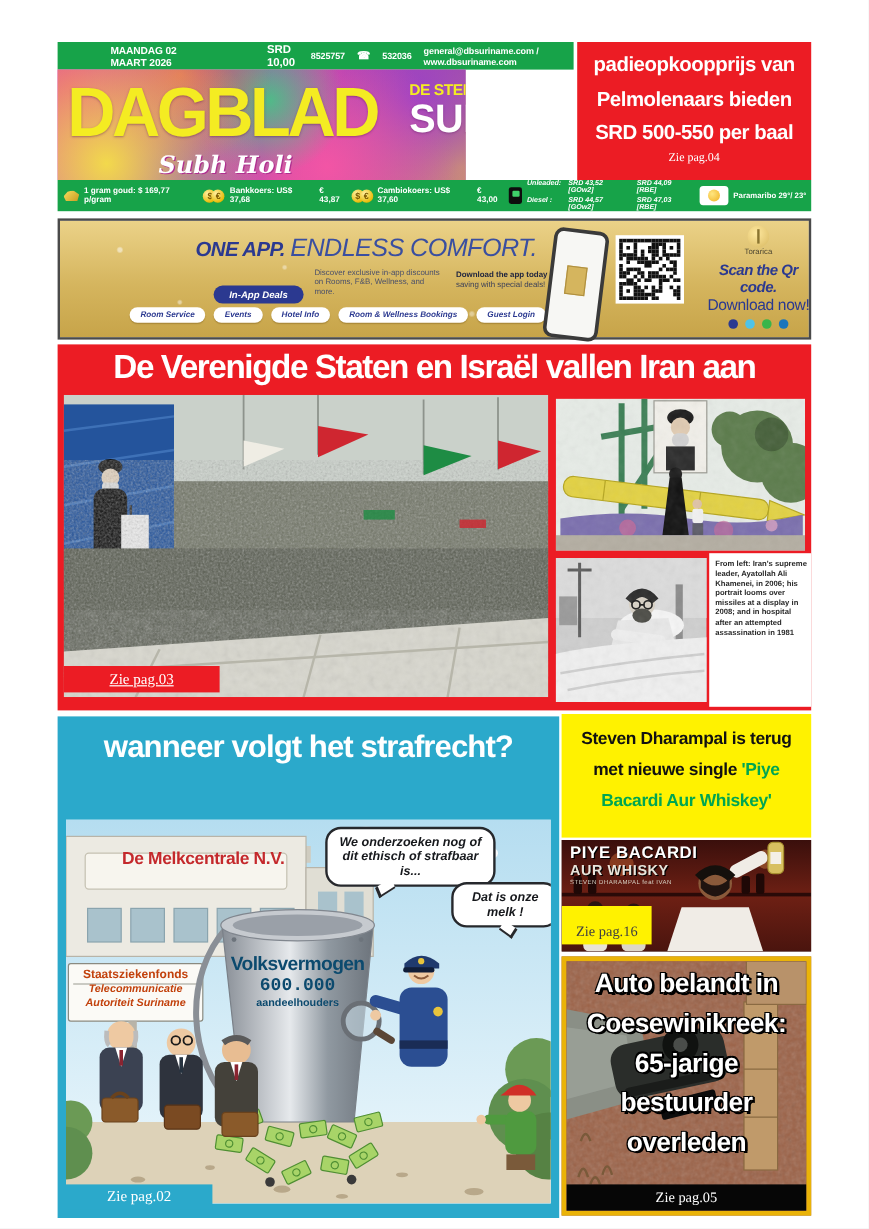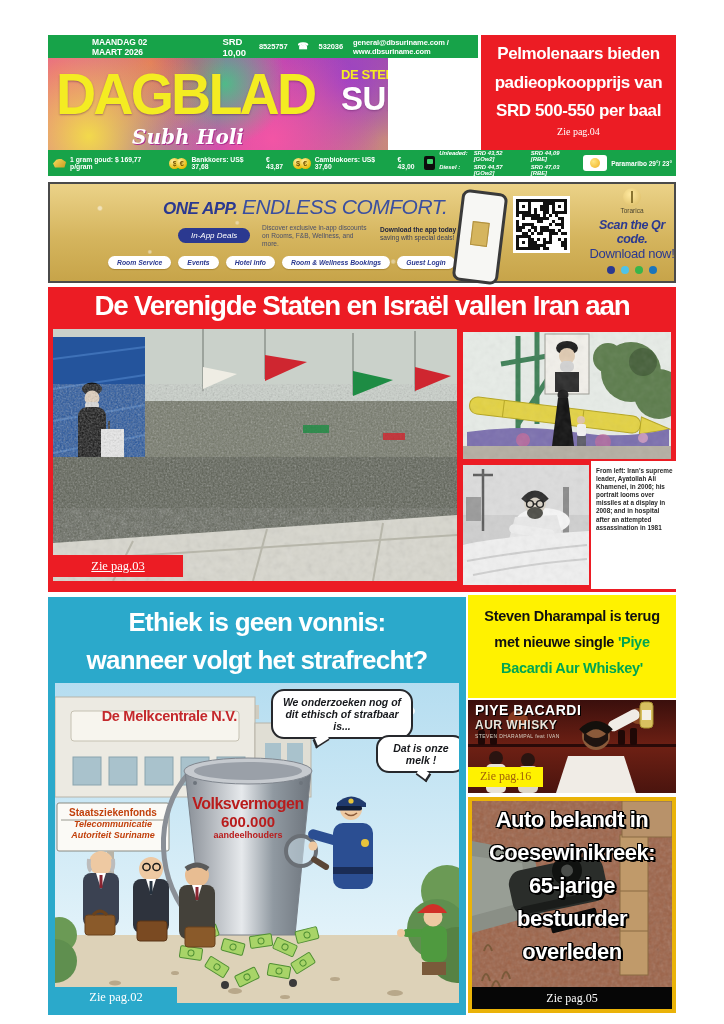--- a/index.html
+++ b/index.html
@@ -64,22 +64,22 @@
       background:
        radial-gradient(circle at 8% 25%, rgba(255,255,255,.5) 0 1.5px, transparent 3px),
        radial-gradient(circle at 16% 70%, rgba(255,255,255,.45) 0 1px, transparent 2.5px),
        radial-gradient(circle at 30% 40%, rgba(255,255,255,.4) 0 1px, transparent 2.5px),
        radial-gradient(circle at 55% 80%, rgba(255,255,255,.4) 0 1.2px, transparent 3px),
        radial-gradient(circle at 70% 20%, rgba(255,255,255,.35) 0 1px, transparent 2.5px),
        linear-gradient(180deg,#EBD288,#D5B55E 55%,#C7A449);}
   .ad-head{position:absolute;left:113px;top:11px;font-style:italic;white-space:nowrap;}
   .ad-head .strong{font-size:17px;font-weight:bold;color:#2B3990;letter-spacing:-.5px;}
   .ad-head .rest{font-size:21px;color:#3A4FA0;letter-spacing:-.5px;}
-  .deals-pill{position:absolute;left:128px;top:44px;background:#2B3990;color:#fff;font-size:8px;
-              font-weight:normal;font-style:italic;padding:3px 13px;border-radius:10px;}
+  .deals-pill{position:absolute;left:128px;top:54px;background:#2B3990;color:#fff;font-size:8px;
+              font-weight:bold;font-style:italic;padding:3px 13px;border-radius:10px;}
   .ad-body{position:absolute;left:212px;top:40px;width:105px;font-size:6.6px;line-height:8px;color:#4a4f6a;}
   .ad-body2{position:absolute;left:330px;top:42px;width:110px;font-size:6.6px;line-height:8px;color:#3a3f58;}
   .ad-body2 b{color:#20253f;}
   .ad-pills{position:absolute;left:58px;top:72px;display:flex;gap:7px;}
   .wpill{background:#fff;color:#2B3990;font-size:6.8px;font-weight:bold;font-style:italic;
          padding:3px 9px;border-radius:9px;white-space:nowrap;box-shadow:0 1px 1px rgba(90,60,0,.3);}
   .phone-mock{position:absolute;left:407px;top:7px;width:40px;height:86px;background:#f7f7f4;
               border:3px solid #3a3a3a;border-radius:8px;transform:rotate(7deg);}
   .phone-mock::after{content:"";position:absolute;left:11px;top:28px;width:15px;height:22px;background:#D5B55E;border:1px solid #b09040;}
   .qr{position:absolute;left:463px;top:12px;background:#fff;padding:3px;display:grid;
@@ -113,45 +113,45 @@
   
   .ethiek{left:48px;top:597px;width:418px;height:418px;background:#2BA9CB;}
   .eth-head{position:absolute;left:0;top:6px;width:418px;text-align:center;color:#fff;
             font-size:26px;font-weight:bold;line-height:38px;letter-spacing:-.8px;}
   .cartoon{position:absolute;left:7px;top:86px;width:404px;height:320px;overflow:hidden;background:#cfeaf5;}
   .bsign{position:absolute;left:22px;top:25px;width:160px;text-align:right;color:#c4292c;
          font-size:14.5px;font-weight:bold;letter-spacing:-.3px;}
   .board{position:absolute;left:4px;top:123px;width:108px;text-align:center;color:#c2410c;}
   .board-top{font-size:10px;font-weight:bold;line-height:13px;}
   .board-sub{font-size:9px;font-weight:bold;line-height:10.5px;font-style:italic;}
-  .bucket-label{position:absolute;left:126px;top:112px;width:134px;text-align:center;color:#b91c1c;}
+  .bucket-label{position:absolute;left:126px;top:112px;width:134px;text-align:center;color:#0c4a6e;}
   .bl1{font-size:16px;font-weight:bold;letter-spacing:-.5px;}
-  .bl2{font-size:15px;font-weight:bold;}
+  .bl2{font-size:15px;font-weight:bold;font-family:Liberation Mono, monospace;}
   .bl3{font-size:9px;font-weight:bold;}
   .bubble{position:absolute;background:#fff;border:2px solid #26282c;border-radius:13px;
           font-size:10.5px;line-height:12px;font-weight:bold;font-style:italic;text-align:center;color:#16181c;padding:5px 6px;}
   .bub1{left:216px;top:6px;width:126px;}
   .bub1::after{content:"";position:absolute;left:42px;bottom:-9px;width:10px;height:10px;background:#fff;
                border-right:2px solid #26282c;border-bottom:2px solid #26282c;transform:skewX(-30deg) rotate(45deg);}
   .bub2{left:321px;top:52px;width:74px;}
   .bub2::after{content:"";position:absolute;left:40px;bottom:-9px;width:9px;height:9px;background:#fff;
                border-right:2px solid #26282c;border-bottom:2px solid #26282c;transform:skewX(20deg) rotate(45deg);}
   .zie02{left:7px;top:390px;width:122px;height:21px;background:#2BA9CB;}
 
   
   .music-head{left:468px;top:595px;width:208px;height:103px;background:#FFF200;text-align:center;
               font-size:14.5px;font-weight:bold;line-height:26px;letter-spacing:-.3px;box-sizing:border-box;padding:8px 7px 0;}
   .music-head .blk{color:#111;}
   .music-head .grn{color:#00A651;}
   .poster{left:468px;top:700px;width:208px;height:93px;overflow:hidden;background:#3a0f0c;}
   .poster-t1{position:absolute;left:7px;top:2px;color:#fff;font-size:14px;font-weight:bold;letter-spacing:.5px;text-shadow:1px 1px 0 #000;}
   .poster-t2{position:absolute;left:7px;top:18px;color:#e8e4da;font-size:12px;font-weight:bold;letter-spacing:.5px;text-shadow:1px 1px 0 #000;}
   .poster-sub{position:absolute;left:7px;top:33px;color:#d8d2c4;font-size:5px;letter-spacing:.4px;}
-  .zie16{position:absolute;left:0;bottom:6px;background:#FFF200;color:#a16207;
-         font-family:"Liberation Serif",serif;font-size:12px;padding:2px 12px 3px;}
+  .zie16{position:absolute;left:0;bottom:6px;background:#FFF200;color:#404040;
+         font-family:"Liberation Serif",serif;font-size:12px;padding:14px 12px 3px;}
 
   
   .accident{left:468px;top:797px;width:208px;height:216px;border:4px solid #eab308;box-sizing:border-box;overflow:hidden;background:#9c6247;}
   .acc-head{position:absolute;left:0;top:2px;width:100%;text-align:center;color:#fff;
             font-size:22px;font-weight:bold;line-height:33px;letter-spacing:-.5px;
             text-shadow:2px 2px 0 #000,-1px -1px 0 #000,1px -1px 0 #000,-1px 1px 0 #000,2px 0 0 #000;}
   .acc-bar{position:absolute;left:0;bottom:0;width:100%;height:22px;background:#060606;color:#fff;
            font-family:"Liberation Serif",serif;font-size:12px;display:flex;align-items:center;justify-content:center;}
   svg{display:block;}
 </style>
@@ -165,22 +165,22 @@
     <span class="price">SRD 10,00</span>
     <span class="contacts">
       <span>8525757</span>
       <span class="phone-ic">☎</span>
       <span>532036</span>
       <span>general@dbsuriname.com / www.dbsuriname.com</span>
     </span>
   </div>
 
   <div class="abs promo">
+    <div class="pl">padieopkoopprijs van</div>
     <div class="pl">Pelmolenaars bieden</div>
-    <div class="pl">padieopkoopprijs van</div>
     <div class="pl">SRD 500-550 per baal</div>
     <div class="pag-serif">Zie pag.04</div>
   </div>
 
   <div class="abs masthead">
     <div class="mast-title">DAGBLAD</div>
     <div class="mast-right">
       <div class="mast-tagline">DE STEM VAN HET VOLK</div>
       <div class="mast-region">SURINAME</div>
     </div>
@@ -681,21 +681,20 @@
       </svg>
     </div>
 
     <div class="caption-bg">
       <div class="lead-caption">From left: Iran's supreme leader, Ayatollah Ali Khamenei, in 2006; his portrait looms over missiles at a display in 2008; and in hospital after an attempted assassination in 1981</div>
     </div>
   </div>
 
   <div class="abs ethiek">
     <div class="eth-head">
-      <div>Ethiek is geen vonnis:</div>
       <div>wanneer volgt het strafrecht?</div>
     </div>
     <div class="cartoon">
       <svg viewBox="0 0 404 320" width="404" height="320">
         <defs>
           <linearGradient id="skyg" x1="0" y1="0" x2="0" y2="1">
             <stop offset="0" stop-color="#b5ddf0"></stop>
               <stop offset="1" stop-color="#eef8fc"></stop>
           </linearGradient>
           <linearGradient id="metal" x1="0" y1="0" x2="1" y2="0">

